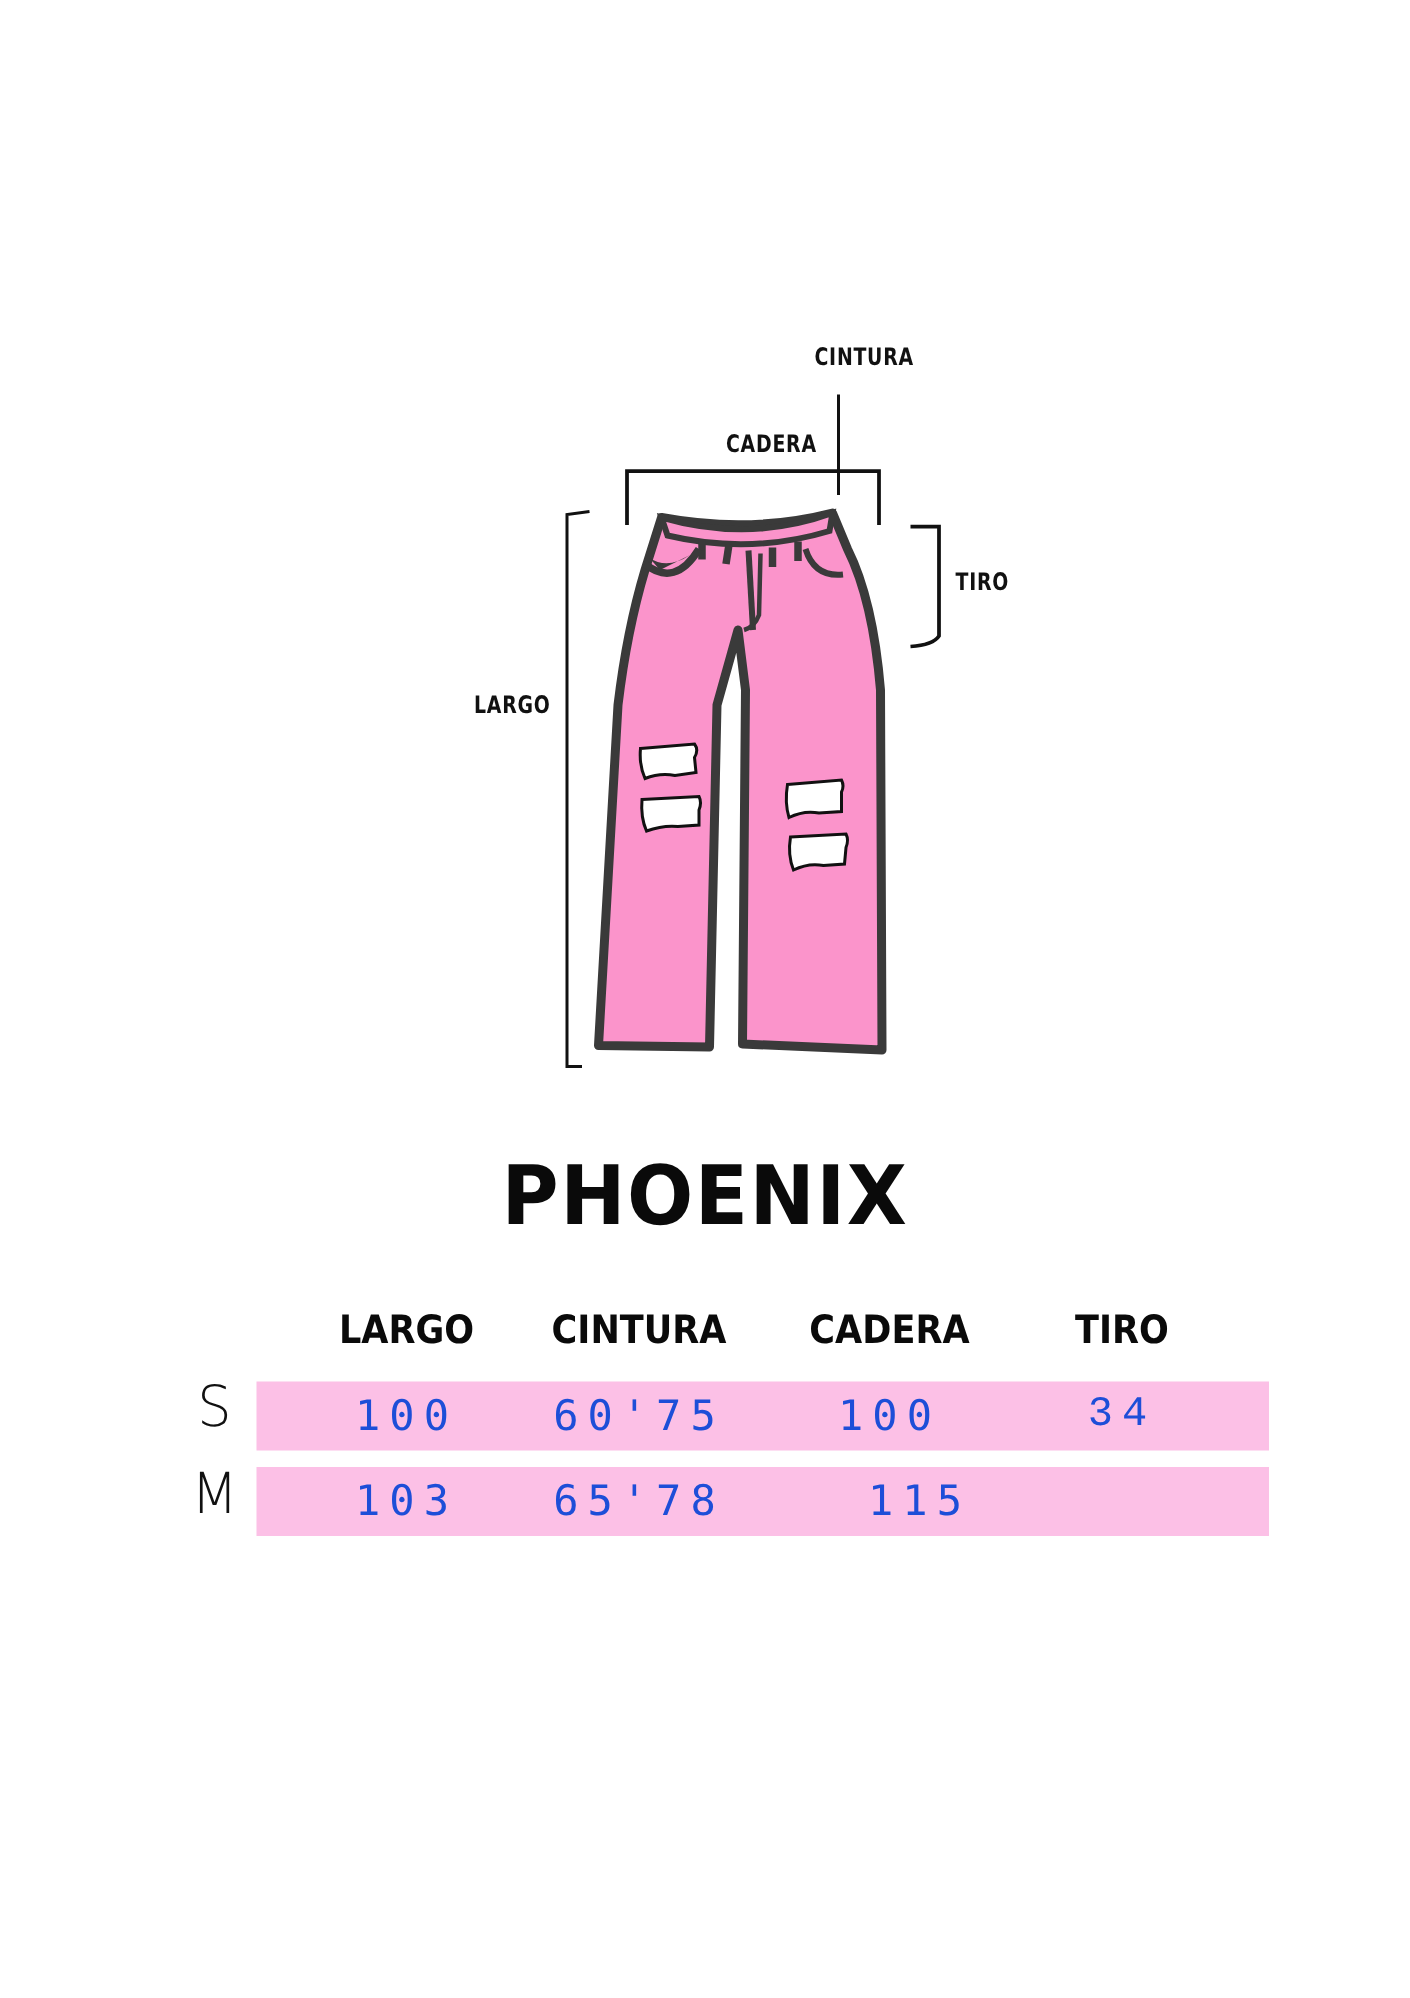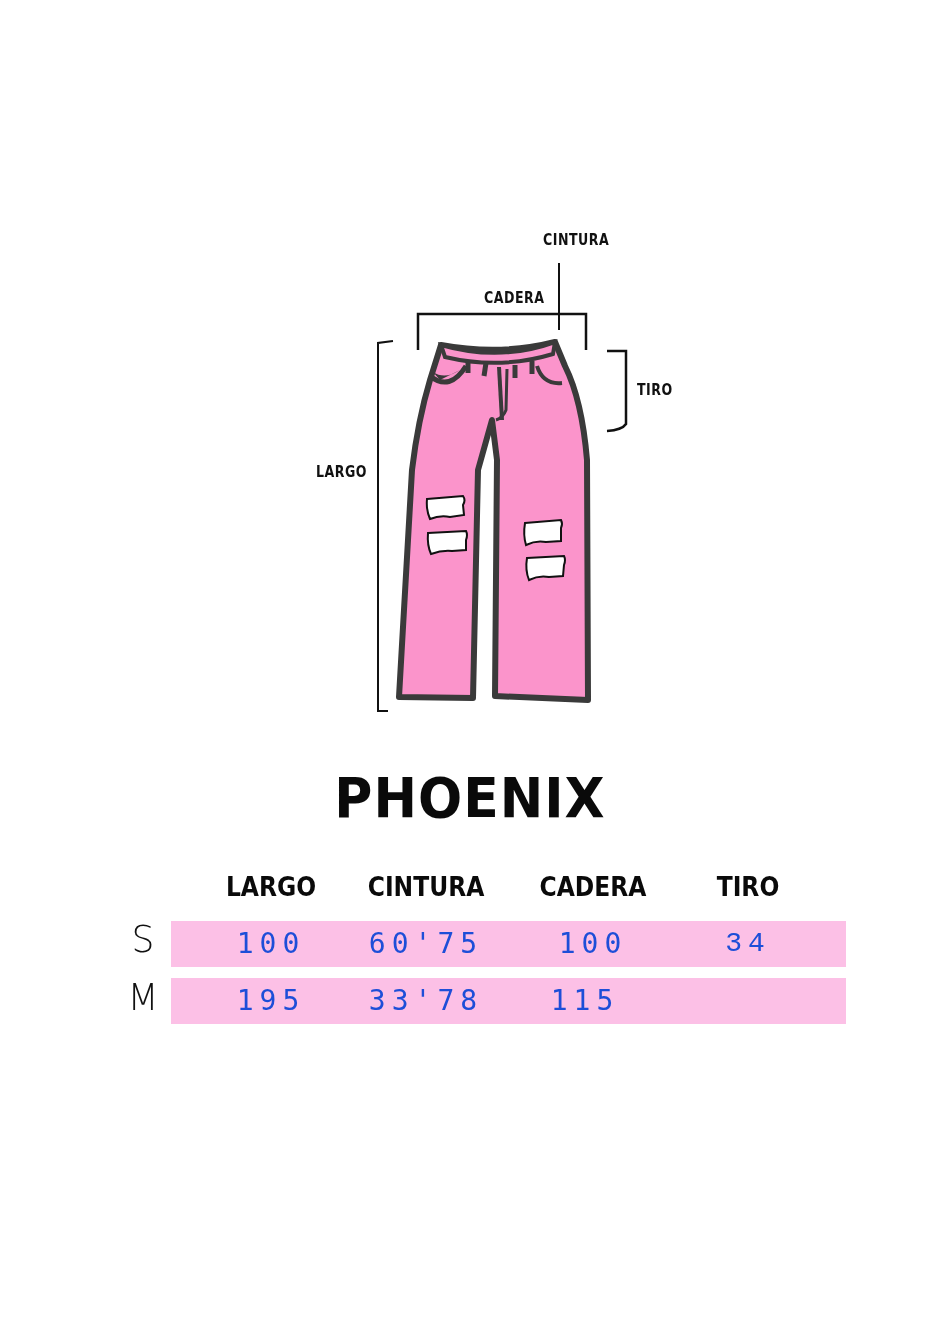--- a/index.html
+++ b/index.html
@@ -66,17 +66,17 @@
   <div class="size" style="top:918px;">S</div>
   <div class="row" style="top:921px;">
     <div class="cell" style="left:20px;">100</div>
     <div class="cell" style="left:175px;">60'75</div>
     <div class="cell" style="left:342px;">100</div>
     <div class="cell" style="left:497px;font-family:Liberation Mono, monospace;">34</div>
   </div>
 
   <div class="size" style="top:976px;">M</div>
   <div class="row" style="top:978px;">
-    <div class="cell" style="left:20px;">195</div>
-    <div class="cell" style="left:175px;">33'78</div>
-    <div class="cell" style="left:334px;">115</div>
+    <div class="cell" style="left:20px;">103</div>
+    <div class="cell" style="left:175px;">65'78</div>
+    <div class="cell" style="left:362px;">115</div>
   </div>
 </div>
 
 </body></html>

